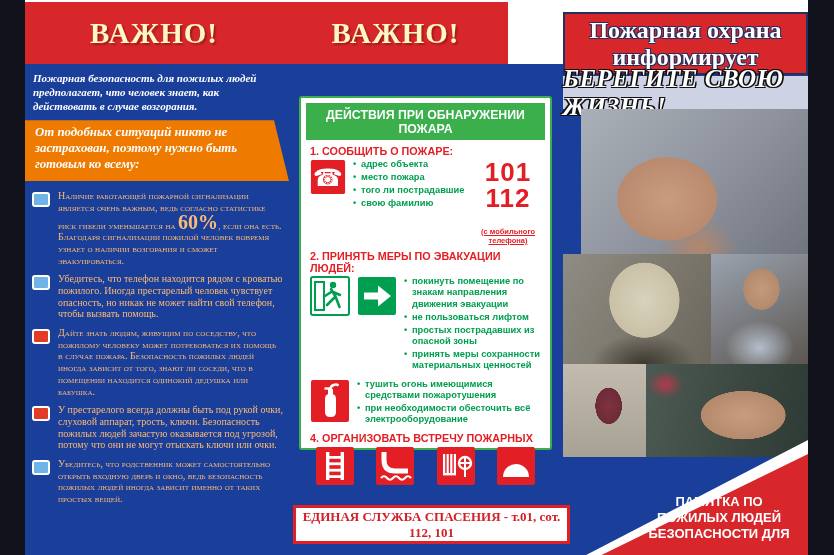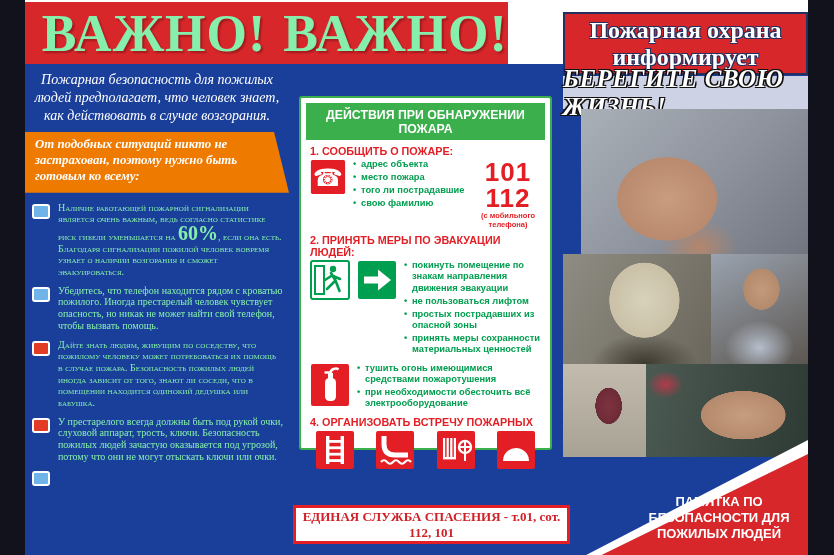--- a/index.html
+++ b/index.html
@@ -2,55 +2,55 @@
 <html><head>
 <meta charset="utf-8">
 <style>
   html,body{margin:0;padding:0;background:#12121c;}
   .poster{position:relative;width:834px;height:555px;background:#12121c;overflow:hidden;
           font-family:"Liberation Serif",serif;}
   .sheet{position:absolute;left:25px;top:0;width:783px;height:555px;background:#ffffff;}
 
   
   .red-band{position:absolute;left:0;top:2px;width:483px;height:62px;background:#d8272b;display:flex;}
-  .vazhno{color:#86efac;font-weight:bold;font-size:52px;display:flex;align-items:center;justify-content:center;
+  .vazhno{color:#fef9c3;font-weight:bold;font-size:29px;display:flex;align-items:center;justify-content:center;
           text-shadow:2px 2px 2px rgba(60,0,0,.35);letter-spacing:1px;}
   .cell-left{width:258px;} .cell-mid{flex:1;}
 
   
   .blue-body{position:absolute;left:0;top:64px;width:538px;height:491px;background:#1a3f9a;}
   .left-col{position:absolute;left:0;top:0;width:264px;height:491px;}
-  .intro{margin:7px 8px 0 8px;color:#fff;font-style:italic;font-weight:normal;font-size:14px;
-         text-align:center;line-height:1.28;}
+  .intro{margin:7px 8px 0 8px;color:#fff;font-style:italic;font-weight:bold;font-size:11px;
+         line-height:1.28;}
   .callout{margin:7px 0 0 0;background:#ef7a00;color:#fff;font-style:italic;font-weight:bold;
            font-size:12.8px;line-height:1.25;padding:5px 16px 8px 10px;
            clip-path:polygon(0 0,calc(100% - 15px) 0,100% 100%,0 100%);}
   .bullets{margin:9px 6px 0 7px;}
-  .bullet{display:flex;gap:8px;margin-bottom:7px;color:#86efac;}
+  .bullet{display:flex;gap:8px;margin-bottom:7px;color:#fdba74;}
   .marker{flex:0 0 14px;height:11px;border:2px solid #fff;border-radius:3px;margin-top:2px;}
   .b-text{font-size:10px;line-height:1.17;}
   .b-text.smallcaps{font-variant:small-caps;}
   .big-num{font-size:20px;font-weight:bold;line-height:.85;}
 
   
   .card{position:absolute;left:274px;top:32px;width:253px;height:354px;background:#fff;
         border:2px solid #3aaf4c;border-radius:3px;font-family:"Liberation Sans",sans-serif;box-sizing:border-box;}
   .card-header{margin:5px;background:#3aaf4c;color:#fff;font-weight:bold;font-size:12.3px;
                text-align:center;padding:5px 8px 4px;}
   .sec-title{color:#e31e24;font-weight:bold;font-size:10.8px;margin:5px 9px 2px;}
   .sec-row{display:flex;margin:1px 9px 5px;gap:7px;align-items:flex-start;}
   .sec-row.spread{justify-content:space-between;padding:0 5px;}
   .icon{display:inline-block;line-height:0;}
   .icon svg{display:block;}
   .gbullets{list-style:none;margin:0;padding:0;color:#009e4f;font-weight:bold;font-size:9.3px;line-height:1.2;}
   .gbullets li{position:relative;padding-left:8px;margin-bottom:2px;}
   .gbullets li::before{content:"\2022";position:absolute;left:0;}
   .numbers{margin-left:auto;width:66px;text-align:center;color:#e31e24;font-weight:bold;flex:0 0 66px;}
   .n-big{font-size:26px;line-height:1.0;letter-spacing:1px;}
-  .n-note{font-size:7.5px;line-height:1.15;margin-top:1px;}
+  .n-note{font-size:7.5px;line-height:1.15;margin-top:17px;text-decoration:underline;}
 
   
   .rescue{position:absolute;left:268px;top:505px;width:277px;height:39px;background:#fff;
           border:3px solid #e31e24;box-sizing:border-box;display:flex;align-items:center;justify-content:center;
           color:#cf2127;font-weight:bold;font-size:13px;z-index:6;text-align:center;}
 
   
   .right-col{position:absolute;left:538px;top:12px;width:245px;height:555px;background:#1a3f9a;}
   .r-header{position:absolute;top:0;left:0;width:245px;height:63px;background:#d8272b;
             border:2px solid #26305e;box-sizing:border-box;display:flex;flex-direction:column;
@@ -115,20 +115,21 @@
             <div class="bullet">
               <span class="marker" style="background: rgb(226, 59, 38);"></span>
               <div class="b-text smallcaps">Дайте знать людям, живущим по соседству, что пожилому человеку может потребоваться их помощь в случае пожара. Безопасность пожилых людей иногда зависит от того, знают ли соседи, что в помещении находится одинокий дедушка или бабушка.</div>
             </div>
             <div class="bullet">
               <span class="marker" style="background: rgb(226, 59, 38);"></span>
               <div class="b-text">У престарелого всегда должны быть под рукой очки, слуховой аппарат, трость, ключи. Безопасность пожилых людей зачастую оказывается под угрозой, потому что они не могут отыскать ключи или очки.</div>
             </div>
             <div class="bullet">
               <span class="marker" style="background: rgb(111, 179, 232);"></span>
+              <div class="b-text smallcaps">Убедитесь, что родственник может самостоятельно открыть входную дверь и окно, ведь безопасность пожилых людей иногда зависит именно от таких простых вещей.</div>
             </div>
           </div>
       </div>
 
       <div class="card">
         <div class="card-header">ДЕЙСТВИЯ ПРИ ОБНАРУЖЕНИИ ПОЖАРА</div>
         <div id="sections">
             <div class="sec-title">1. СООБЩИТЬ О ПОЖАРЕ:</div>
             <div class="sec-row">
               <span class="icon">
@@ -246,20 +247,20 @@
           <div class="photo p1"></div>
           <div class="photo p2"></div>
           <div class="photo p3"></div>
           <div class="photo p4"></div>
         </div>
       <div class="wedge">
         <div class="wedge-white"></div>
         <div class="wedge-red"></div>
         <div class="badge">
           <div>ПАМЯТКА ПО</div>
+          <div>ПОЖИЛЫХ ЛЮДЕЙ</div>
           <div>БЕЗОПАСНОСТИ ДЛЯ</div>
-          <div>ПОЖИЛЫХ ЛЮДЕЙ</div>
         </div>
       </div>
     </div>
 
   </div>
 </div>
 
 </body></html>

